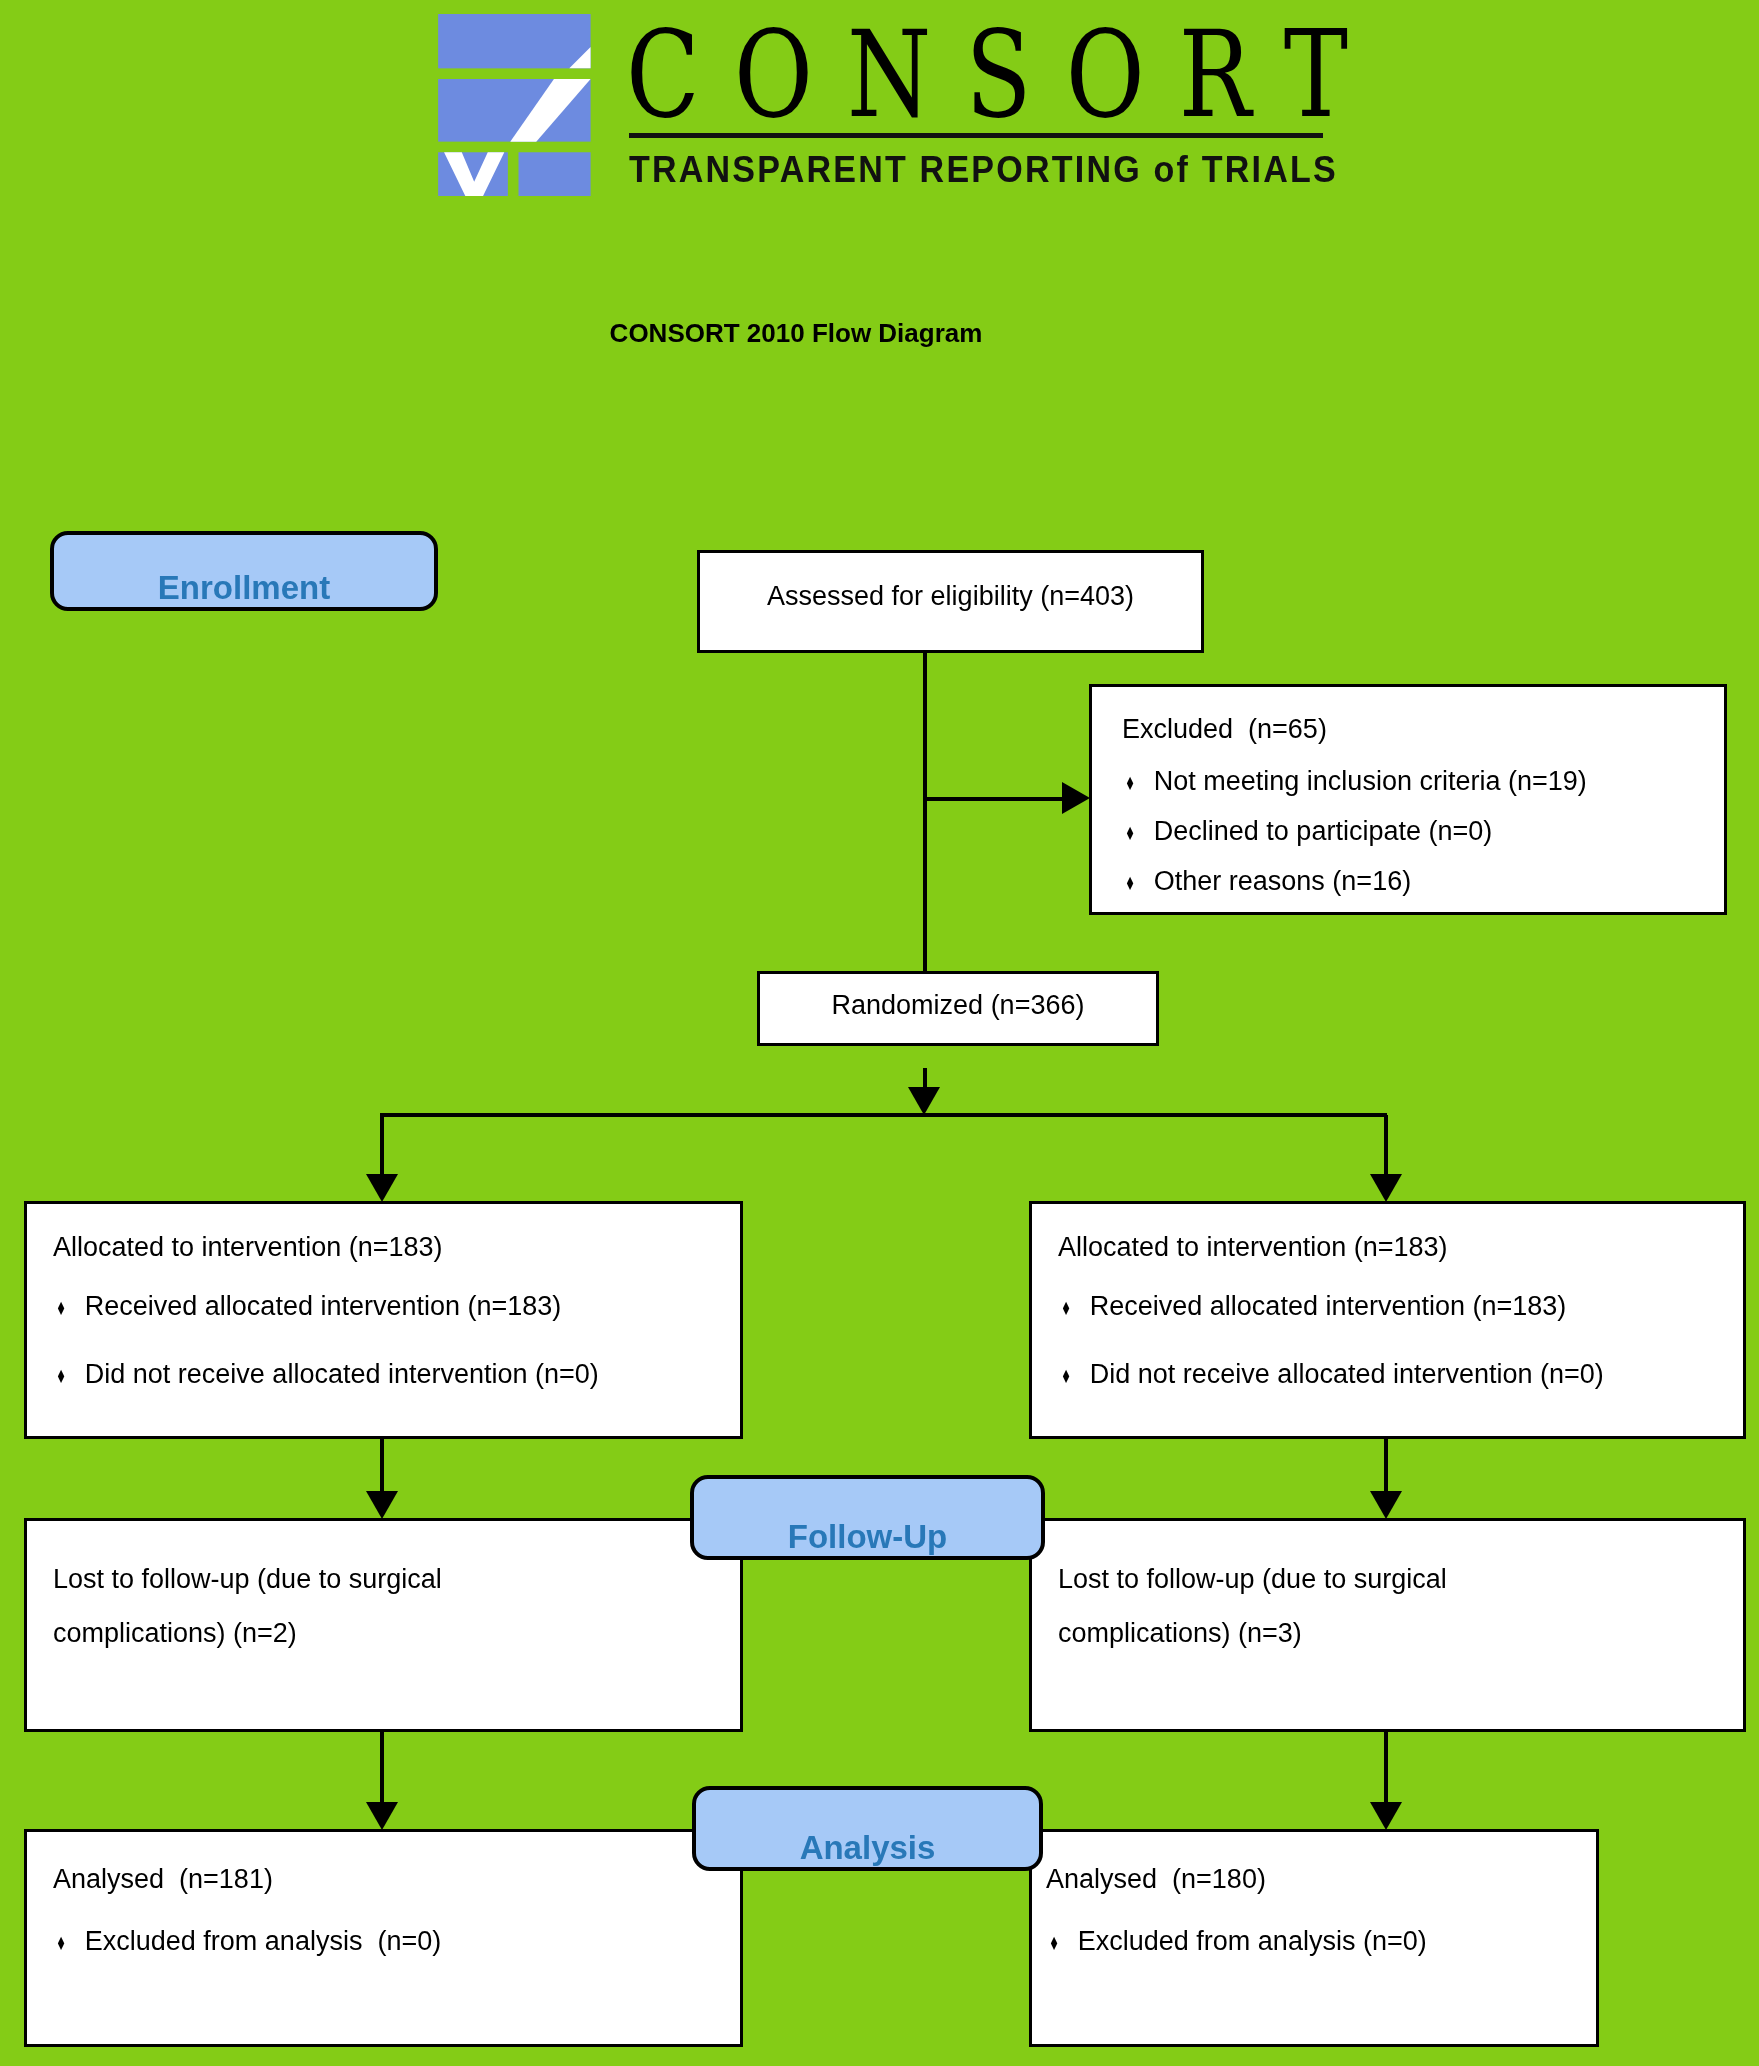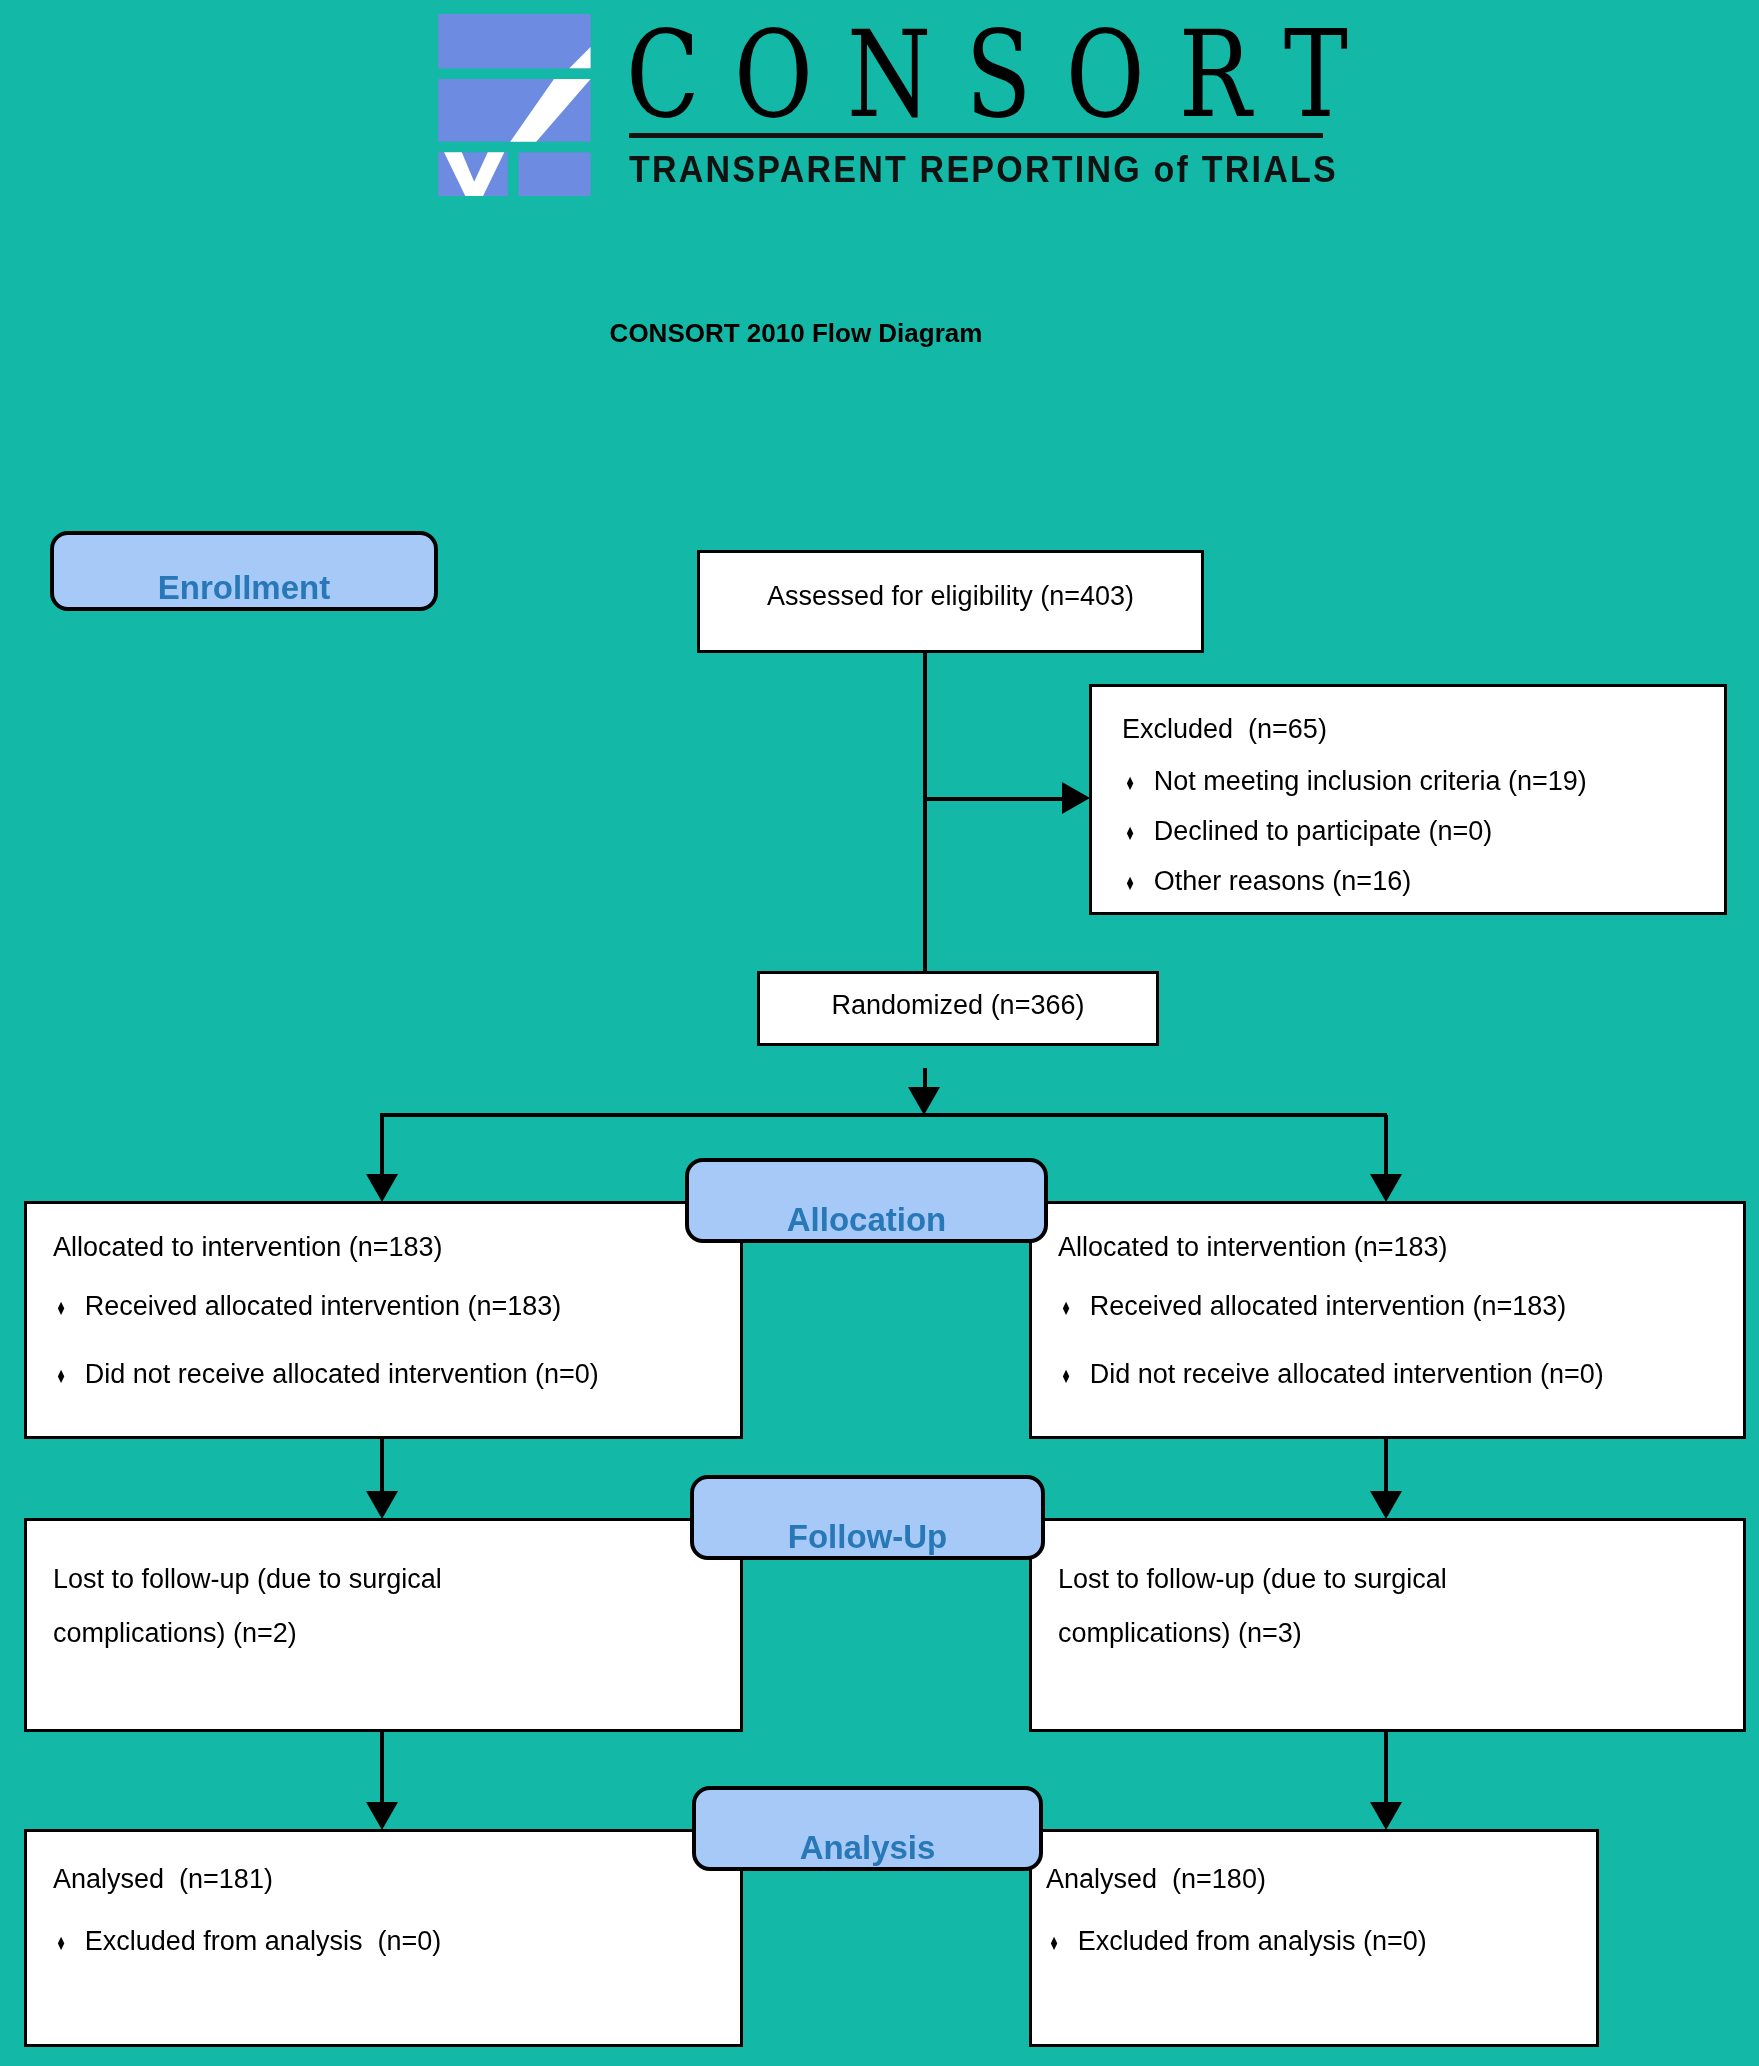--- a/index.html
+++ b/index.html
@@ -3,21 +3,21 @@
 <meta charset="utf-8">
 <style>
   :root{
     --stage-fill:#A6C9F7;
     --stage-text:#2878B8;
     --logo-blue:#6D8BE0;
     --box-border:#000000;
   }
   html,body{margin:0;padding:0;background:#ffffff;}
   .canvas{
-    position:relative;width:1760px;height:2066px;background:#14b8a6;
+    position:relative;width:1760px;height:2066px;background:#84cc16;
     font-family:"Liberation Sans",sans-serif;color:#000;overflow:hidden;
   }
   
   .logo-icon{position:absolute;left:438px;top:14px;width:161px;height:182px;}
   .wordmark{
     position:absolute;left:626px;top:15.4px;white-space:nowrap;
     font-family:"DejaVu Serif",serif;font-weight:400;font-size:107px;line-height:1;
     letter-spacing:38px;transform:scaleX(.90) scaleY(1.12);transform-origin:left top;
   }
   .logo-rule{position:absolute;left:629px;top:133px;width:694px;height:4.7px;background:#111;}
@@ -170,23 +170,20 @@
     <div class="pre">Analysed  (n=180)</div>
     <div class="bullet" style="margin-top:28px;">
       <span class="diamond">♦</span>
       <span class="pre">Excluded from analysis (n=0)</span>
     </div>
   </div>
 
   <div class="stage" style="left:50px;top:531px;width:388px;height:80px;">
     <span>Enrollment</span>
   </div>
-  <div class="stage" style="left:685px;top:1158px;width:363px;height:85px;">
-    <span>Allocation</span>
-  </div>
   <div class="stage" style="left:690px;top:1475px;width:355px;height:85px;">
     <span>Follow-Up</span>
   </div>
   <div class="stage" style="left:692px;top:1786px;width:351px;height:85px;">
     <span>Analysis</span>
   </div>
 
 </div>
 
 

